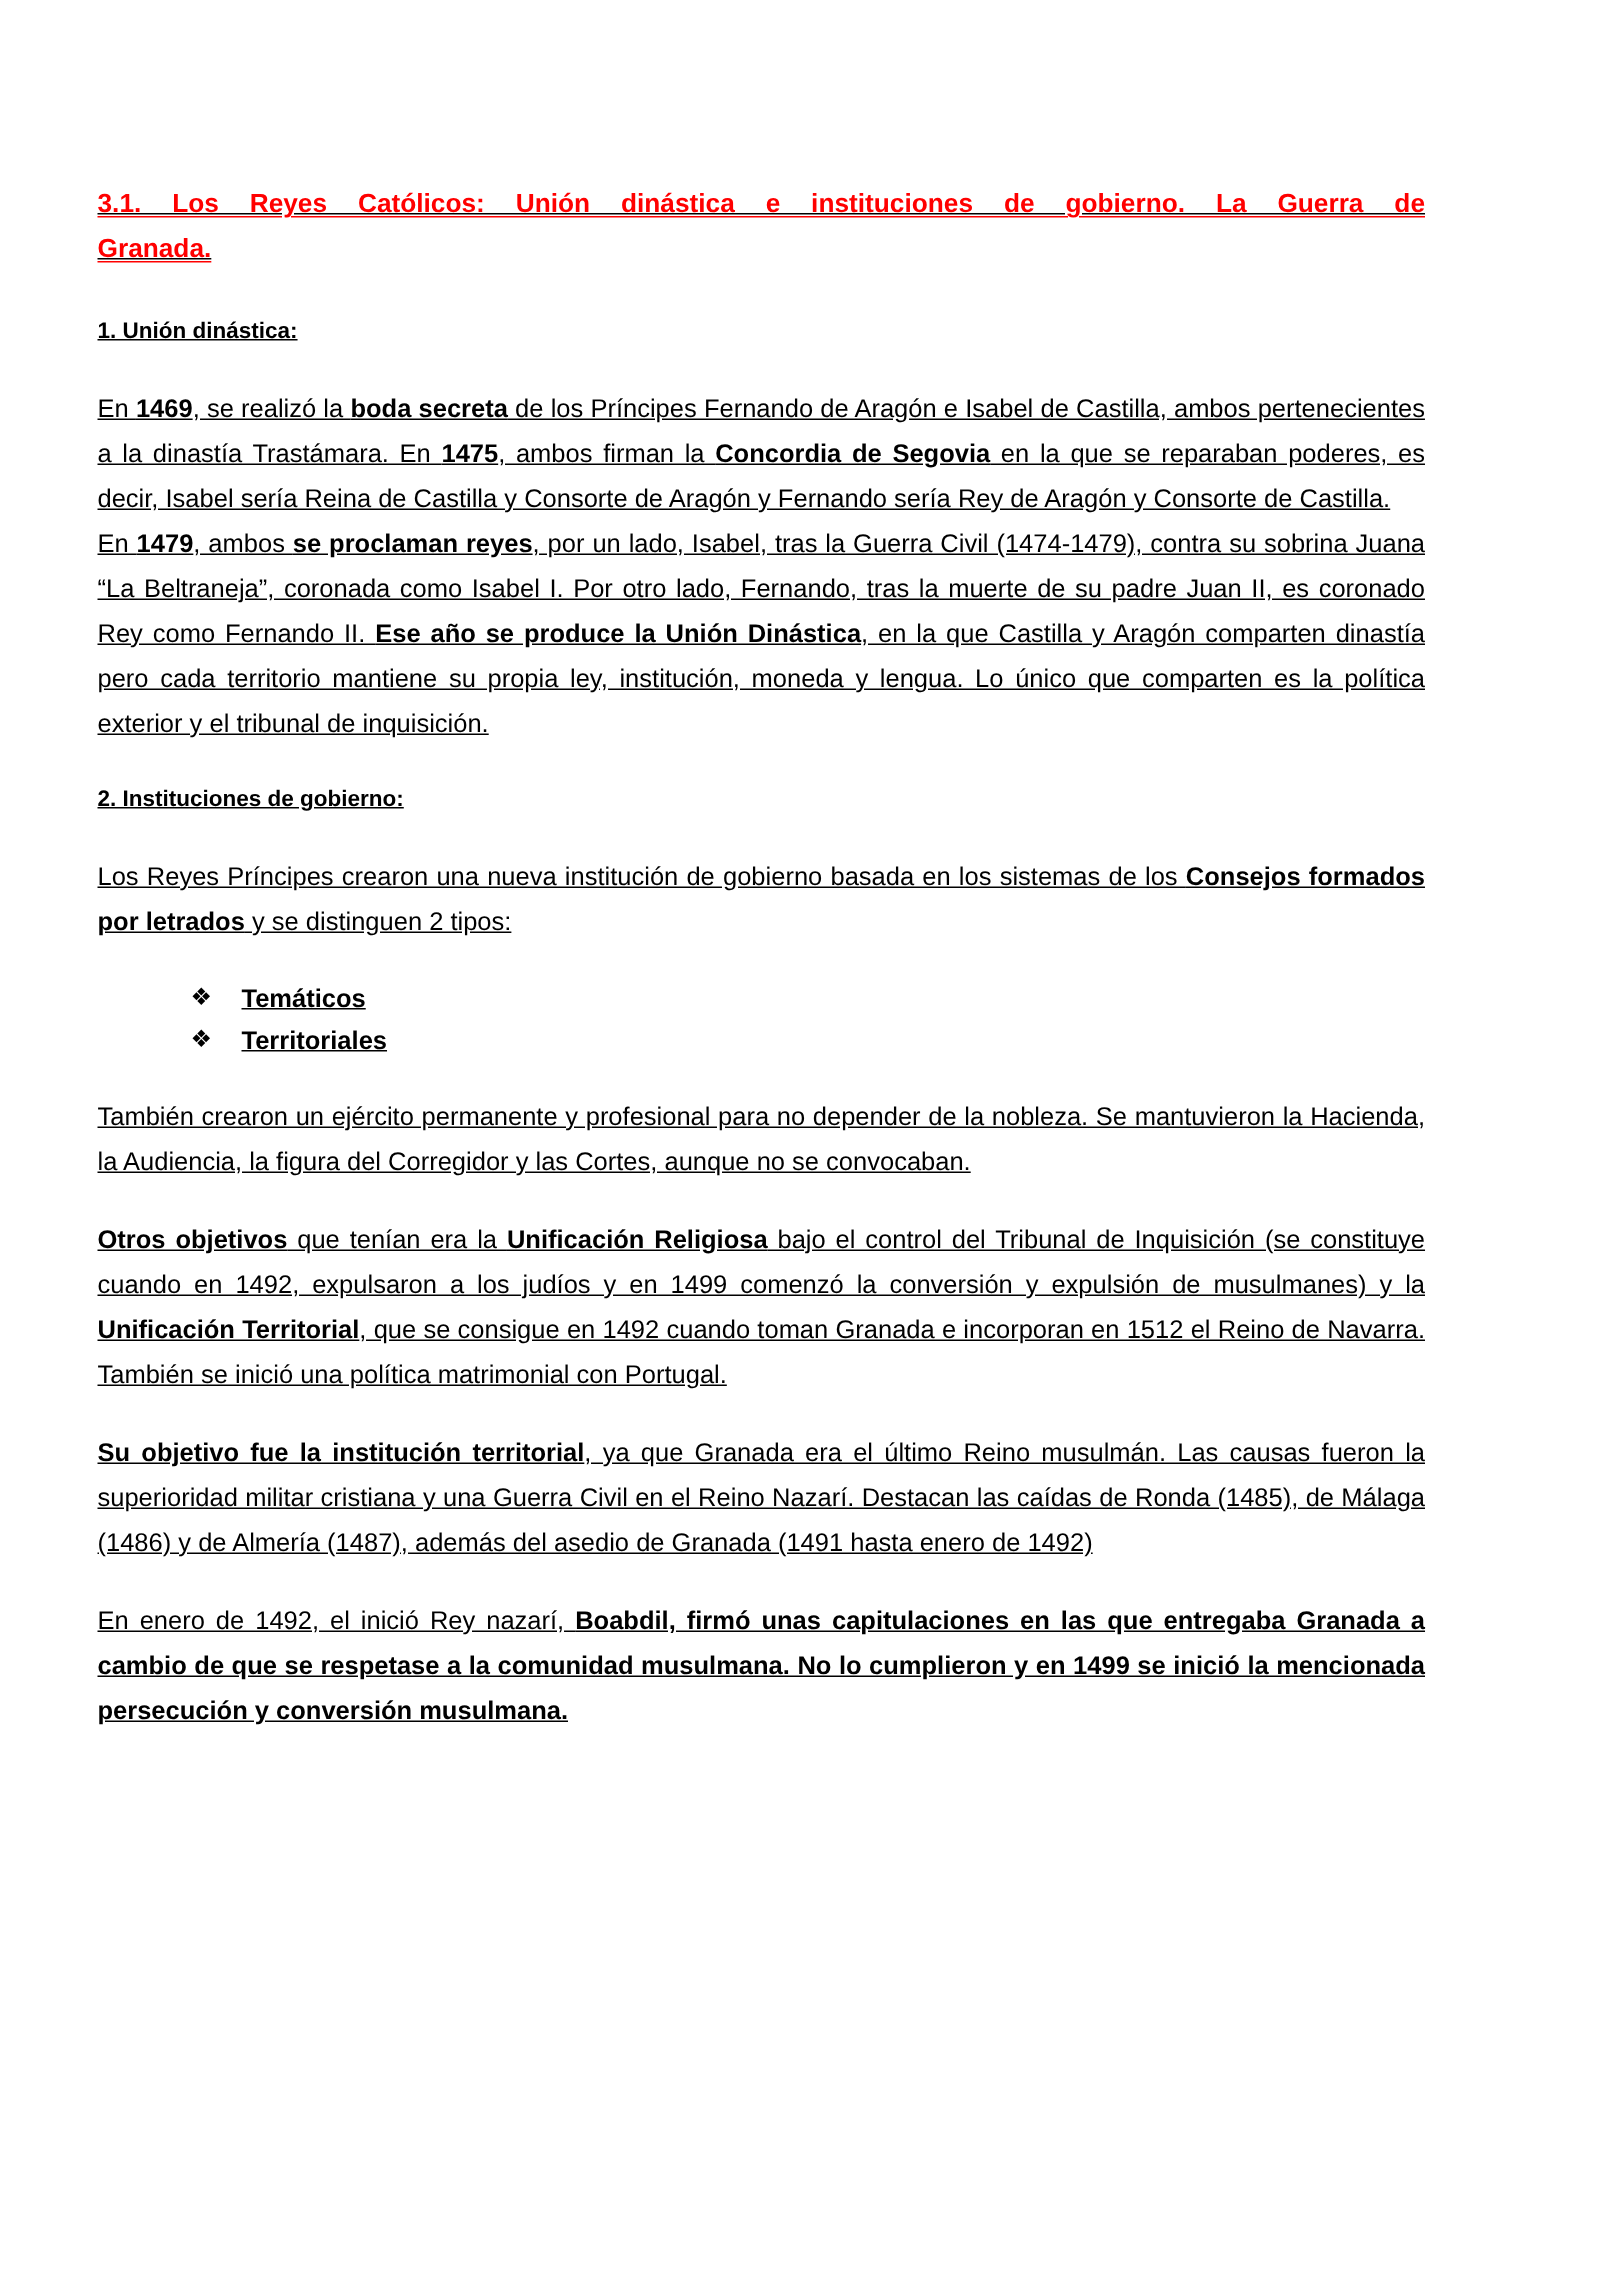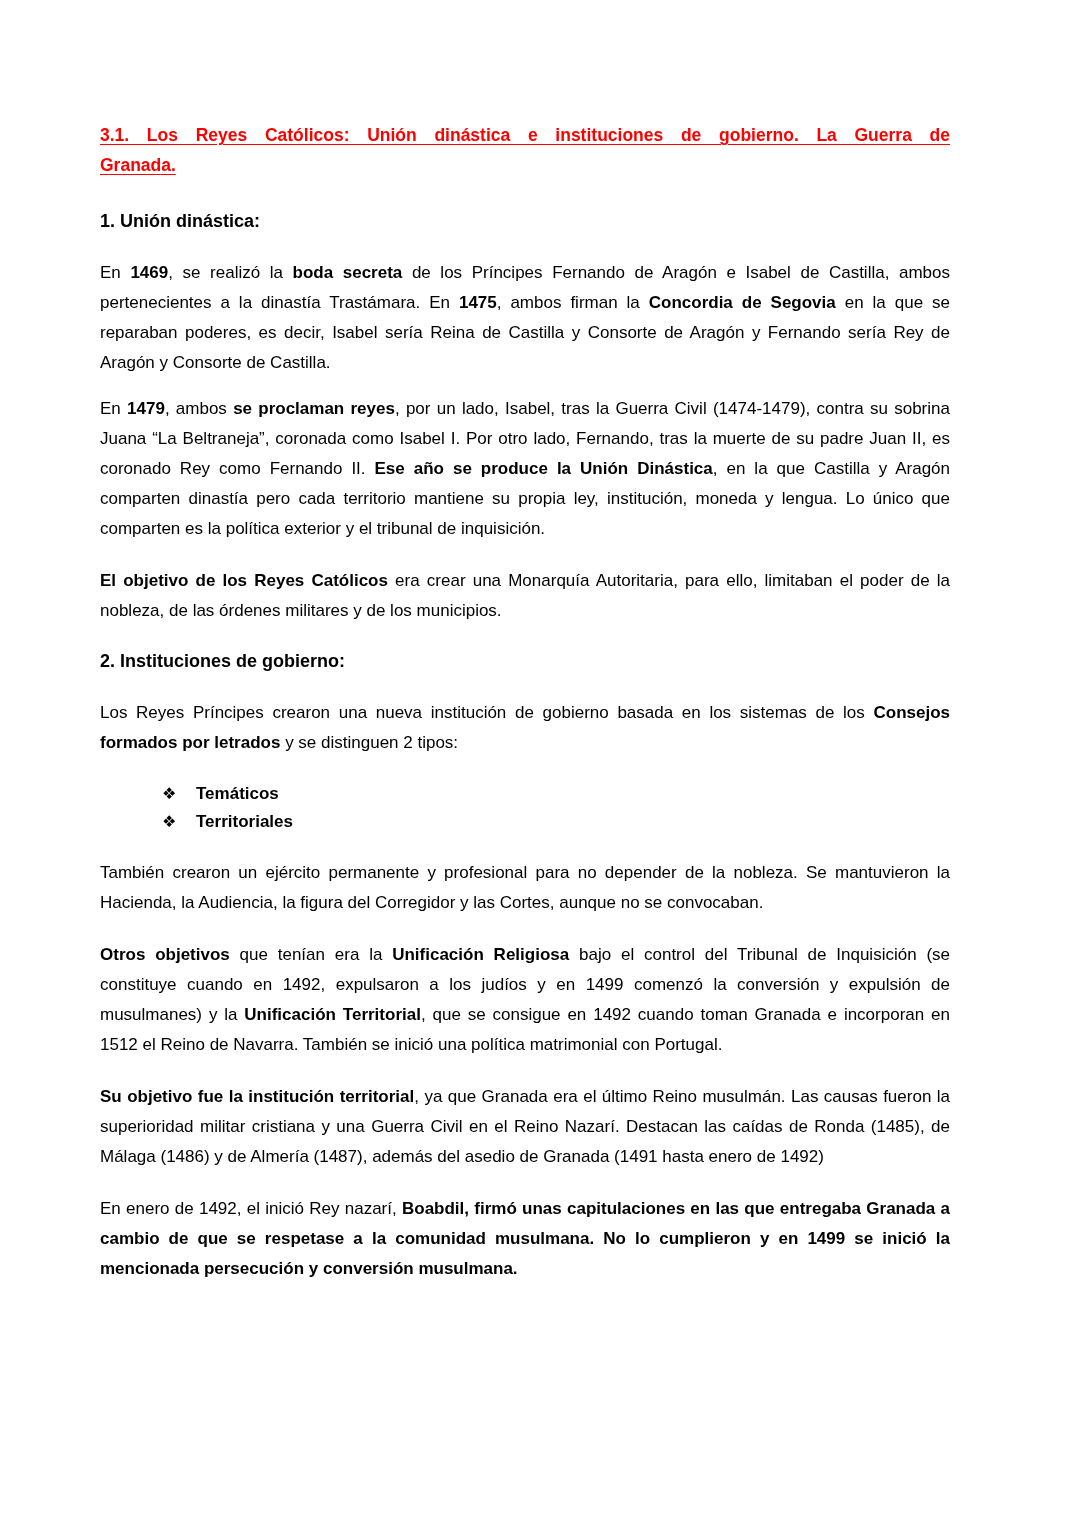--- a/index.html
+++ b/index.html
@@ -11,54 +11,55 @@
     width: 1080px;
     height: 1525px;
     font-family: "Liberation Sans", sans-serif;
     color: #000000;
     -webkit-font-smoothing: antialiased;
   }
   .page {
     box-sizing: border-box;
     width: 1080px;
     height: 1112px;
-    padding: 120px 130px 60px 100px;
+    padding: 120px 130px 60px 65px;
     position: relative;
+    text-decoration: underline;
   }
   .doc-title {
     color: #ff0000;
     font-weight: bold;
     font-size: 17.5px;
     line-height: 30px;
     text-align: justify;
     text-decoration: underline;
     text-underline-offset: 3px;
     margin: 0 0 28px 0;
   }
   .doc-title .t-line {
     display: block;
     text-align: justify;
   }
   .doc-title .t-line:first-child {
     text-align-last: justify;
   }
   h2.section-heading {
-    font-size: 18px;
+    font-size: 15px;
     font-weight: bold;
     line-height: 26px;
     margin: 0 0 24px 0;
   }
   p.para {
     font-size: 17px;
     line-height: 30px;
     text-align: justify;
     margin: 0 0 22px 0;
   }
   p.para.tight {
-    margin-bottom: 16px;
+    margin-bottom: 0;
   }
   b { font-weight: bold; }
   ul.bullets {
     list-style: none;
     margin: 0 0 22px 0;
     padding: 0 0 0 62px;
   }
   ul.bullets li {
     font-size: 17px;
     font-weight: bold;
@@ -87,23 +88,20 @@
   <h2 class="section-heading">1. Unión dinástica:</h2>
 
   <p class="para tight">
     <span>En </span><b>1469</b><span>, se realizó la </span><b>boda secreta</b><span> de los Príncipes Fernando de Aragón e Isabel de Castilla, ambos pertenecientes a la dinastía Trastámara. En </span><b>1475</b><span>, ambos firman la </span><b>Concordia de Segovia</b><span> en la que se reparaban poderes, es decir, Isabel sería Reina de Castilla y Consorte de Aragón y Fernando sería Rey de Aragón y Consorte de Castilla.</span>
   </p>
 
   <p class="para">
     <span>En </span><b>1479</b><span>, ambos </span><b>se proclaman reyes</b><span>, por un lado, Isabel, tras la Guerra Civil (1474-1479), contra su sobrina Juana “La Beltraneja”, coronada como Isabel I. Por otro lado, Fernando, tras la muerte de su padre Juan II, es coronado Rey como Fernando II. </span><b>Ese año se produce la Unión Dinástica</b><span>, en la que Castilla y Aragón comparten dinastía pero cada territorio mantiene su propia ley, institución, moneda y lengua. Lo único que comparten es la política exterior y el tribunal de inquisición.</span>
   </p>
 
-  <p class="para">
-    <b>El objetivo de los Reyes Católicos</b><span> era crear una Monarquía Autoritaria, para ello, limitaban el poder de la nobleza, de las órdenes militares y de los municipios.</span>
-  </p>
 
   <h2 class="section-heading">2. Instituciones de gobierno:</h2>
 
   <p class="para">
     <span>Los Reyes Príncipes crearon una nueva institución de gobierno basada en los sistemas de los </span><b>Consejos formados por letrados</b><span> y se distinguen 2 tipos:</span>
   </p>
 
   <ul class="bullets">
     <li>
       <span class="bullet-mark">❖</span>

